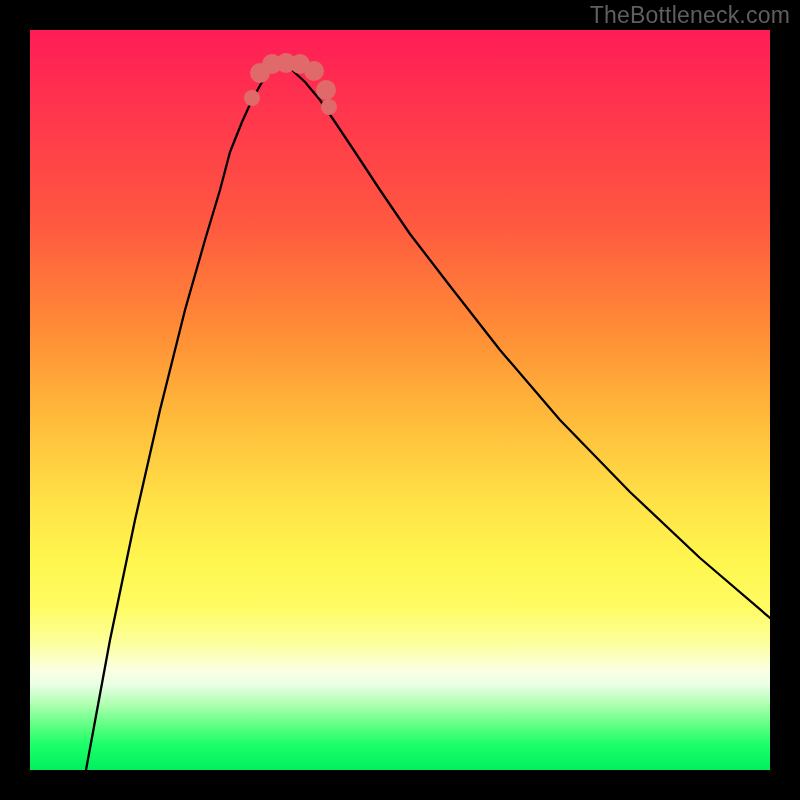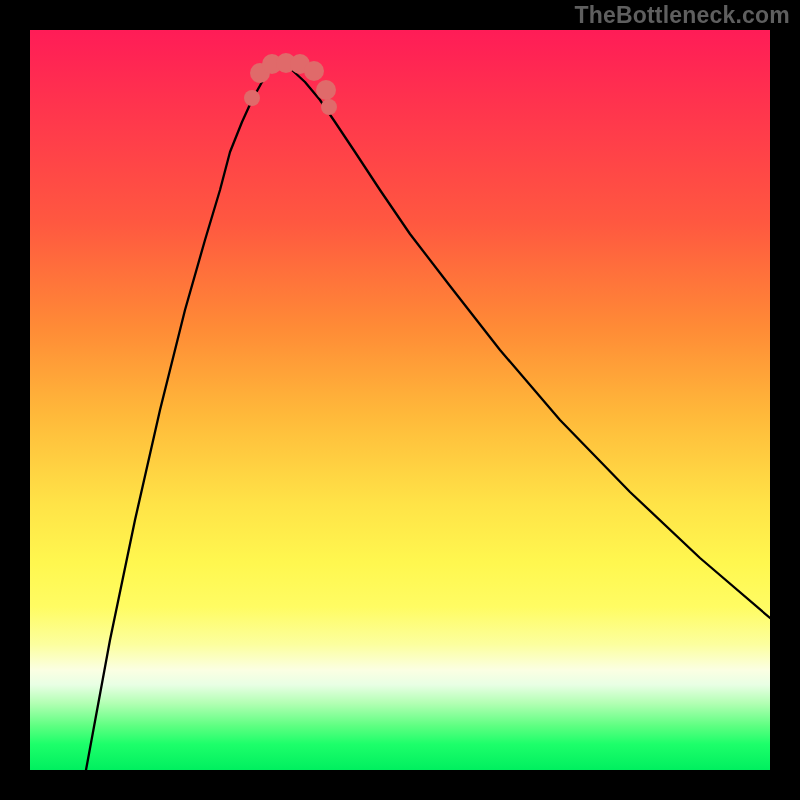--- a/index.html
+++ b/index.html
@@ -14,21 +14,21 @@
     width: 800px;
     height: 800px;
     background: #000;
     position: relative;
   }
   .watermark {
     position: absolute;
     top: 2px;
     right: 10px;
     font-size: 23px;
-    font-weight: 700;
+    font-weight: 400;
     color: #5f5f5f;
     letter-spacing: 0.2px;
     z-index: 4;
   }
   .plot-bg {
     
     position: absolute;
     left: 30px;
     top: 30px;
     width: 740px;

